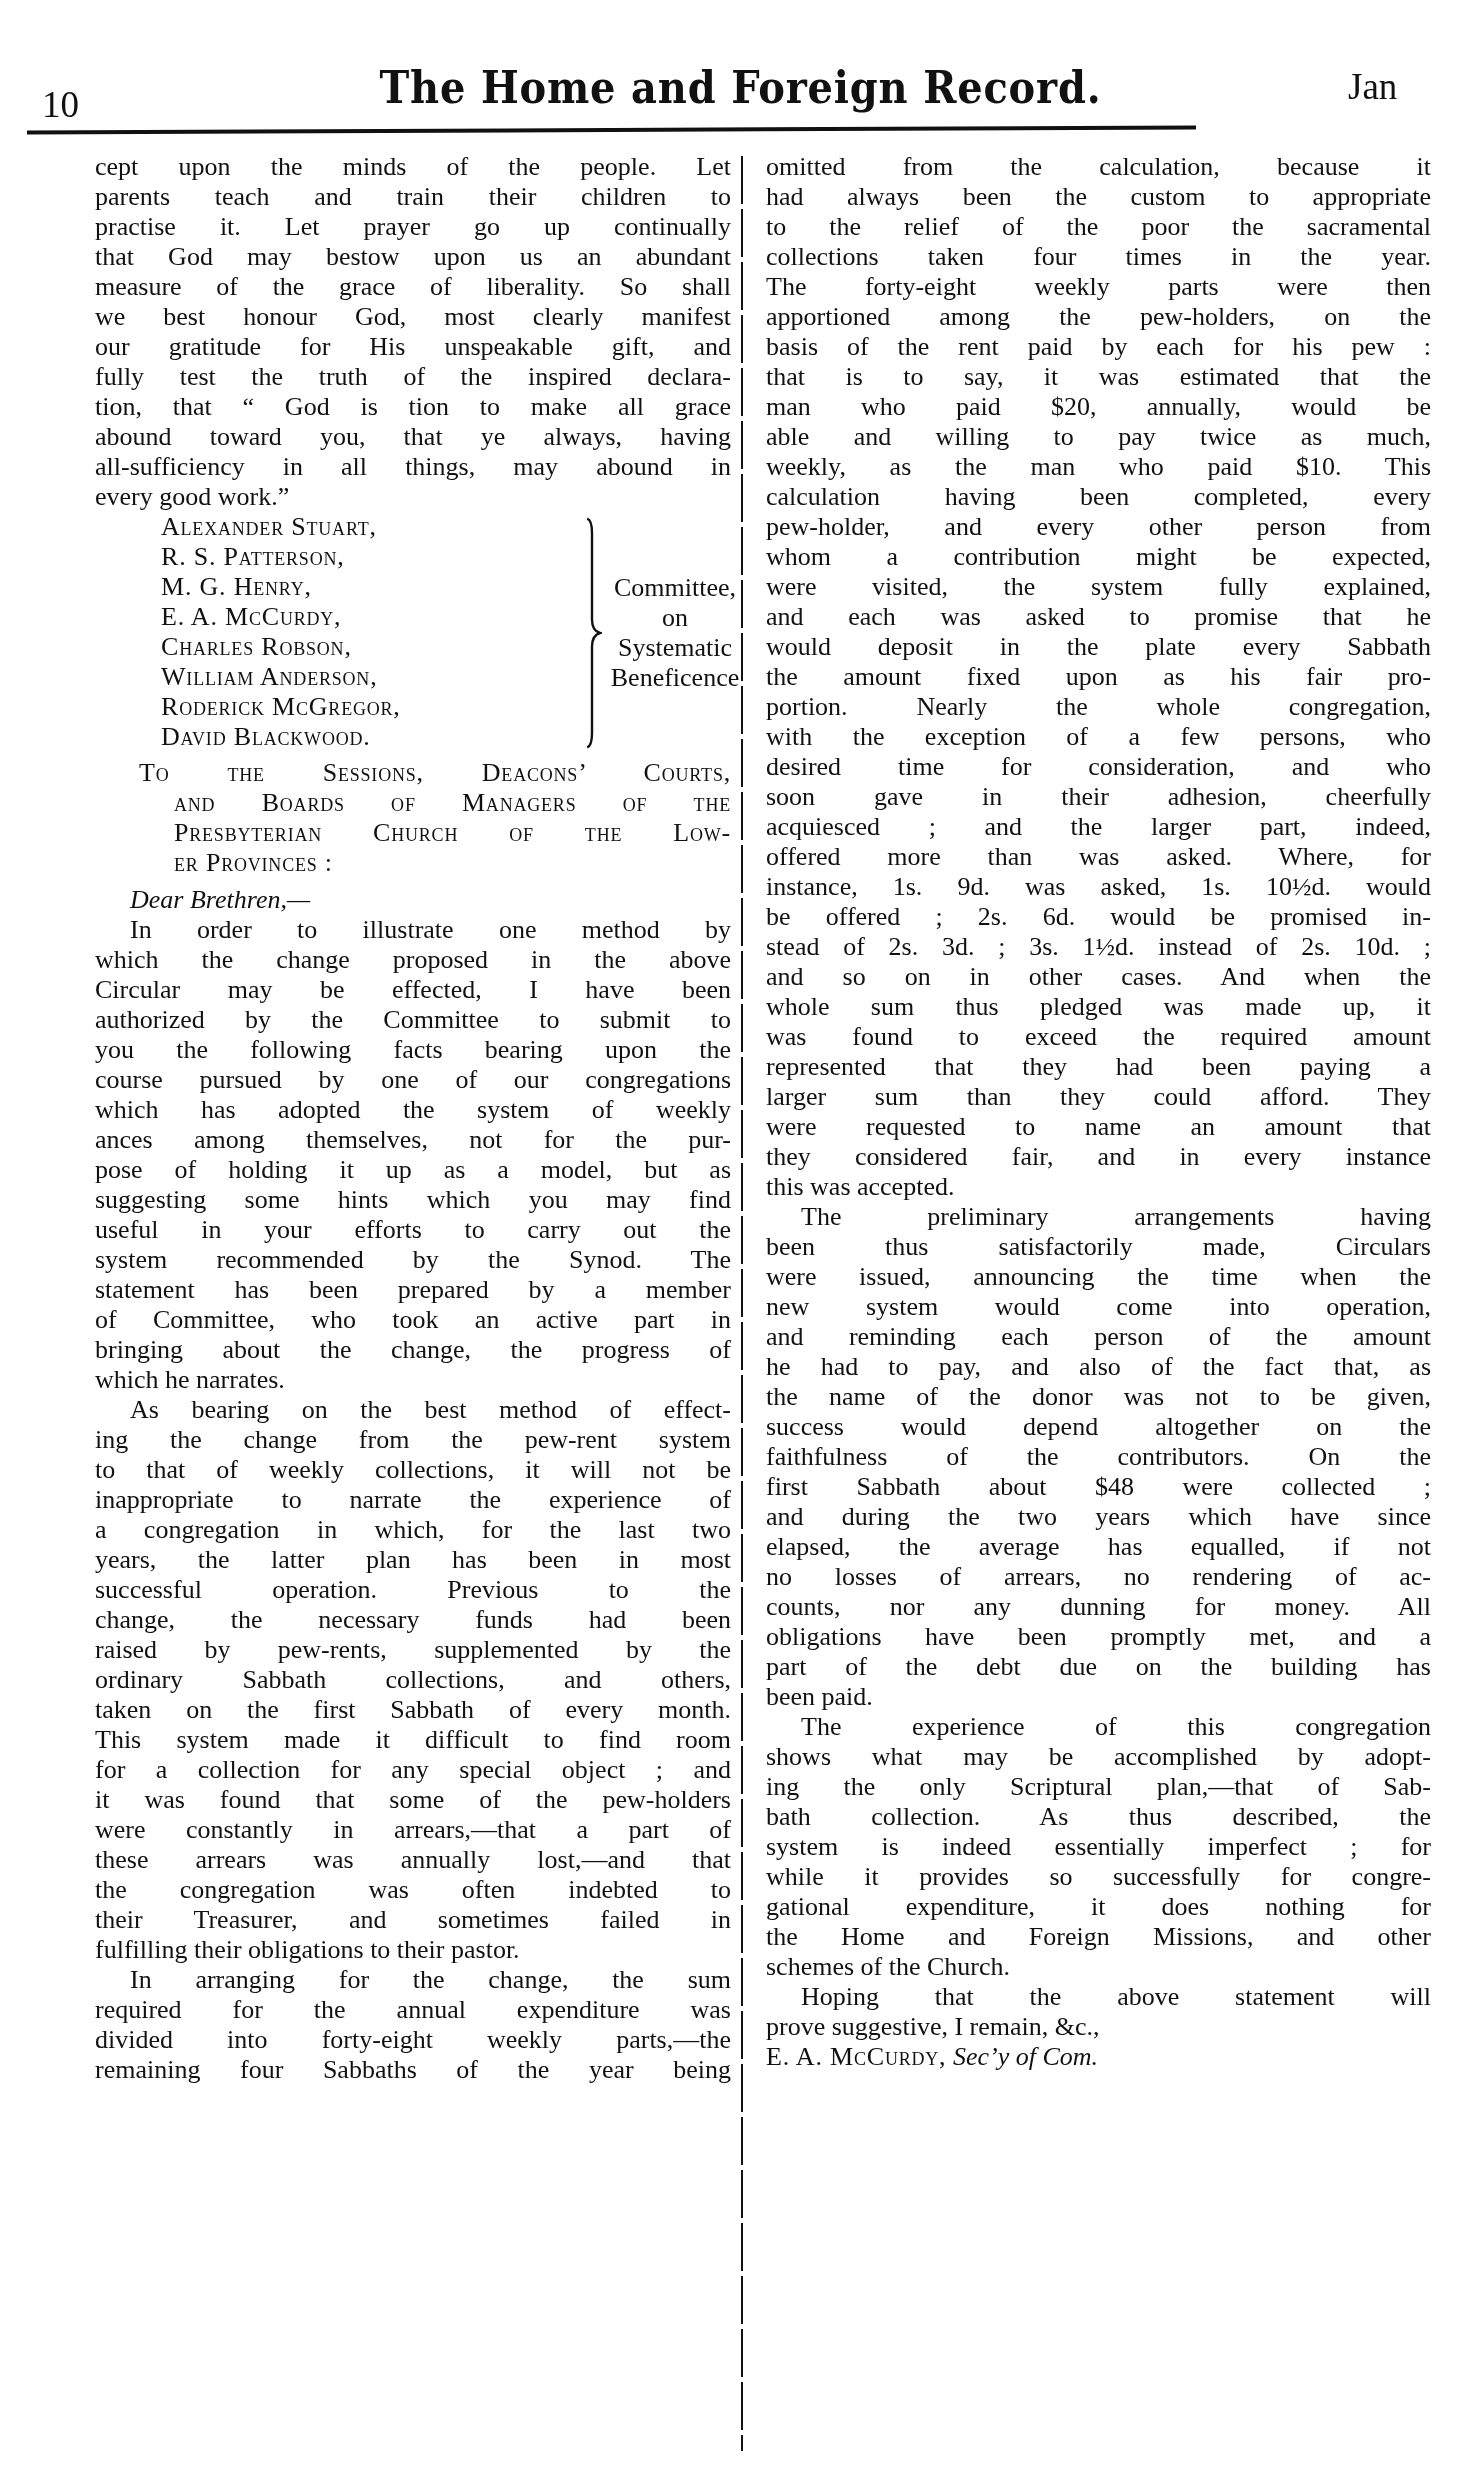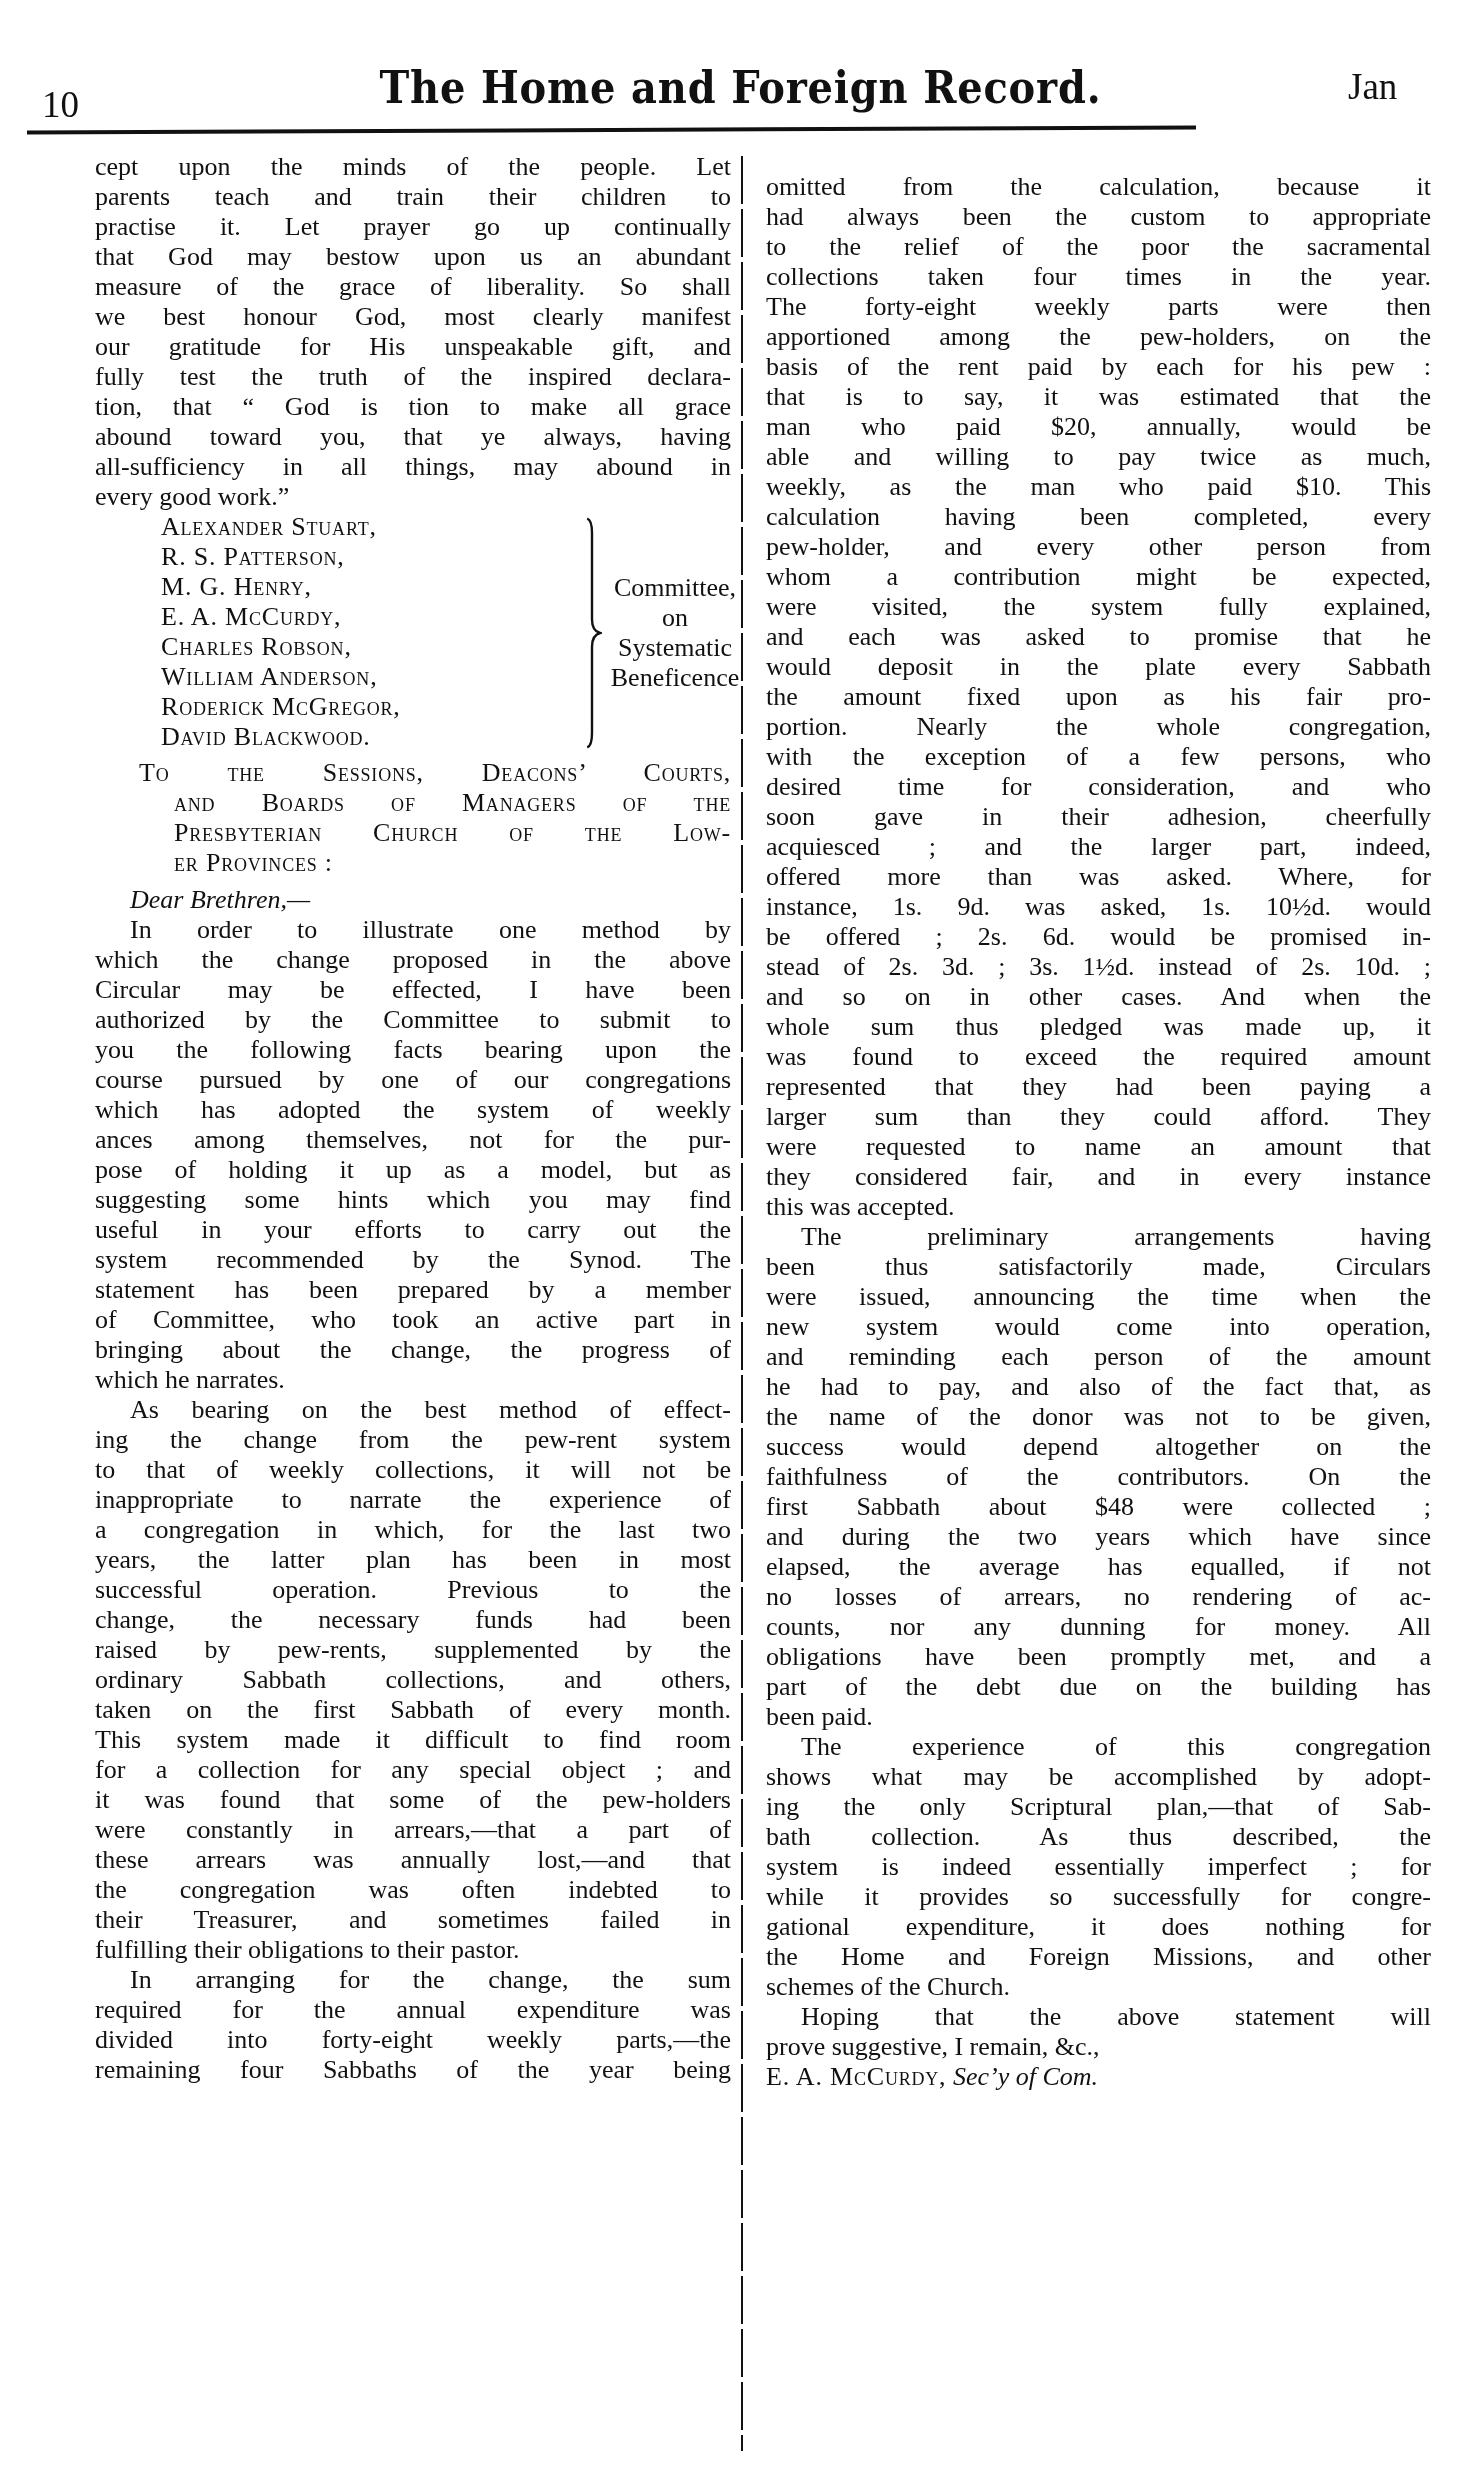--- a/index.html
+++ b/index.html
@@ -13,21 +13,21 @@
   .masthead {
     position: absolute; left: 0; width: 1481px; top: 64px; text-align: center;
     font-family: "DejaVu Serif", serif; font-weight: bold; font-size: 40px; line-height: 45px;
     letter-spacing: 0.8px; transform: scaleY(1.12);
   }
   .month { position: absolute; left: 1348px; top: 67px; font-size: 37px; line-height: 40px; }
   .rule { position: absolute; left: 27px; top: 128px; width: 1169px; height: 4px; background: #111; transform: rotate(-0.25deg); }
 
   .col { position: absolute; top: 152px; font-size: 26px; line-height: 30px; text-align: justify; }
   .col-left  { left: 95px; width: 636px; }
-  .col-right { left: 766px; width: 665px; margin-top: 20px; }
+  .col-right { left: 766px; width: 665px; }
   .col p { margin: 0; }
   .col .line { display: block; text-align: justify; text-align-last: justify; white-space: nowrap; height: 30px; overflow: visible; }
   .col .line.last { text-align-last: left; }
   .indent { padding-left: 35px; }
   .divider { position: absolute; left: 741px; top: 156px; width: 2.4px; height: 2295px; background: repeating-linear-gradient(#111 0 48px, transparent 48px 53px); }
 
   .sc { font-variant: small-caps; letter-spacing: 0.8px; }
   .committee { position: relative; height: 240px; margin: 0; }
   .committee .names { position: absolute; left: 66px; top: 0; }
   .committee .names span { display: block; height: 30px; white-space: nowrap; }

